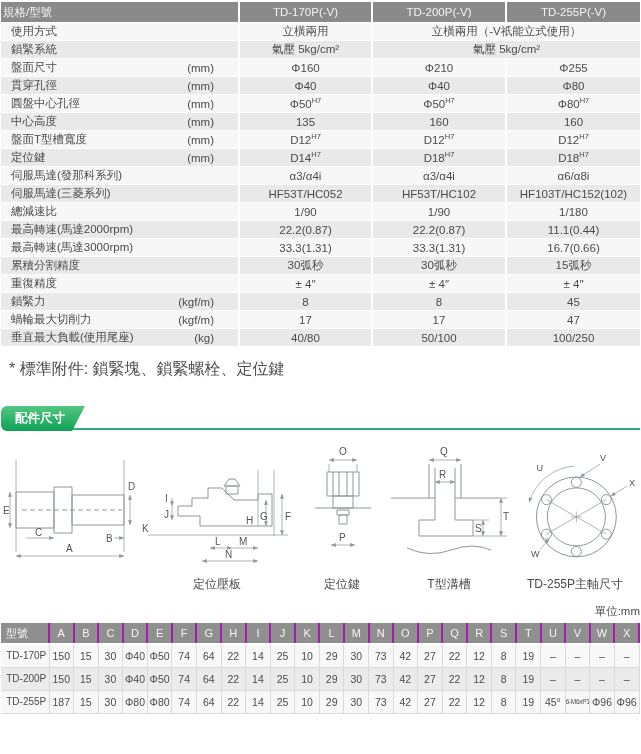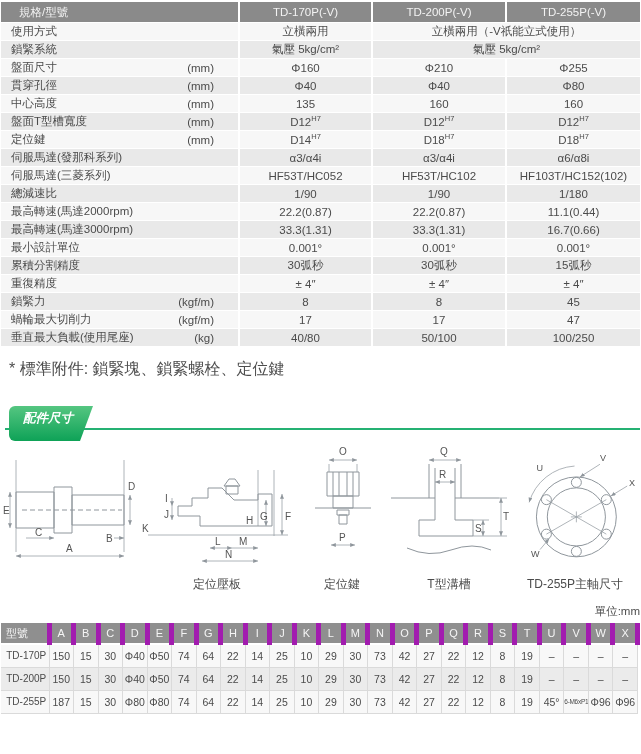--- a/index.html
+++ b/index.html
@@ -14,67 +14,66 @@
   
   table.spec { width: 639px; border-collapse: separate; border-spacing: 0; table-layout: fixed; }
   table.spec col.c0 { width: 239px; }
   table.spec col.c1 { width: 133px; }
   table.spec col.c2 { width: 134px; }
   table.spec col.c3 { width: 133px; }
   table.spec th {
     background:#8a8a8a; color:#f3f3f3; font-weight:normal; font-size:11.5px;
     height:20px; text-align:center; border-right:2px solid #fff;
   }
-  table.spec th.lbl { text-align:left; padding-left:18px; }
+  table.spec th.lbl { text-align:left; padding-left:2px; }
   table.spec th:last-child { border-right:none; }
   table.spec td {
     height:18px; font-size:11.5px; text-align:center; color:#4b4b4b;
     border-right:2px solid #fff; border-top:1px solid #fff;
     white-space:nowrap; overflow:hidden;
   }
   table.spec td:last-child { border-right:none; }
   table.spec tbody tr:nth-child(odd)  td { background:#f7f7f7; }
   table.spec tbody tr:nth-child(even) td { background:#e9e9e9; }
   td.lblcell .lc { display:flex; justify-content:space-between; align-items:center; padding:0 24px 0 10px; }
   td.lblcell .u { color:#4b4b4b; }
   sup { font-size:7.5px; vertical-align:super; line-height:0; }
 
   
   .note { margin:13px 0 0 8px; font-size:16px; color:#4d4d4d; }
 
   
   .sectionhead { position:relative; margin-top:26px; height:24px; }
   .rule { position:absolute; left:4px; right:0; bottom:0; height:2px; background:#25b173; }
   .badge {
-    position:relative; display:inline-block; margin-left:8px; z-index:1;
-    padding:4px 20px 14px 14px; color:#fff; font-size:12.5px; font-weight:bold;
+    position:relative; display:inline-block; margin-left:0; z-index:1;
+    padding:4px 20px 4px 14px; color:#fff; font-size:12.5px; font-weight:bold;
     background:linear-gradient(180deg,#55c681,#0ea257);
     border-radius:6px 0 0 6px;
     clip-path:polygon(0 0,100% 0,calc(100% - 13px) 100%,0 100%);
-    font-style:italic;
   }
 
   
   .drawings { display:flex; margin-top:10px; align-items:flex-end; }
   figure { display:flex; flex-direction:column; align-items:center; justify-content:flex-end; }
   figcaption { font-size:12px; color:#4b4b4b; margin-top:4px; height:16px; white-space:nowrap; }
   .dwg line, .dwg path, .dwg rect, .dwg circle { vector-effect:non-scaling-stroke; }
   .outline { stroke:#8f969c; fill:none; stroke-width:1; }
   .dim { stroke:#9aa1a7; fill:none; stroke-width:0.8; }
   .dimtxt { fill:#555; font-size:10px; font-family:"Liberation Sans","DejaVu Sans",sans-serif; }
 
   
   .unitnote { margin:12px 0 4px 3px; font-size:11.5px; color:#4d4d4d;text-align:right; }
 
   
   table.dims { width:639px; border-collapse:collapse; table-layout:fixed; }
   table.dims col.m { width:48px; }
   table.dims th {
     background:#8f8f8f; color:#f5f5f5; font-weight:normal; font-size:11px; height:21px;
-    border-right:5px solid #a21caf; border-bottom:2px solid #fff; text-align:center;
+    border-right:2px solid #a21caf; border-bottom:2px solid #fff; text-align:center;
   }
   table.dims th.m { text-align:left; padding-left:5px; }
   table.dims td {
     font-size:10.5px; text-align:center; height:23px; color:#4b4b4b;
     border-right:1px solid #dadada; border-bottom:1px solid #dadada;
     white-space:nowrap; overflow:hidden;
   }
   table.dims td.m { text-align:center; padding-left:3px; font-size:10px; }
   table.dims tbody tr:nth-child(odd)  td { background:#f8f8f8; }
   table.dims tbody tr:nth-child(even) td { background:#ebebeb; }
@@ -150,20 +149,31 @@
               <span class="u">(mm)</span>
             </div>
           </td>
           <td>Φ40</td>
           <td>Φ40</td>
           <td>Φ80</td>
         </tr>
         <tr>
           <td class="lblcell">
             <div class="lc">
+              <span>圓盤中心孔徑</span>
+              <span class="u">(mm)</span>
+            </div>
+          </td>
+          <td>Φ50<sup>H7</sup></td>
+          <td>Φ50<sup>H7</sup></td>
+          <td>Φ80<sup>H7</sup></td>
+        </tr>
+        <tr>
+          <td class="lblcell">
+            <div class="lc">
               <span>中心高度</span>
               <span class="u">(mm)</span>
             </div>
           </td>
           <td>135</td>
           <td>160</td>
           <td>160</td>
         </tr>
         <tr>
           <td class="lblcell">
@@ -234,31 +244,20 @@
         <tr>
           <td class="lblcell">
             <div class="lc">
               <span>最高轉速(馬達3000rpm)</span>
               <span class="u"></span>
             </div>
           </td>
           <td>33.3(1.31)</td>
           <td>33.3(1.31)</td>
           <td>16.7(0.66)</td>
-        </tr>
-        <tr>
-          <td class="lblcell">
-            <div class="lc">
-              <span>最小設計單位</span>
-              <span class="u"></span>
-            </div>
-          </td>
-          <td>0.001°</td>
-          <td>0.001°</td>
-          <td>0.001°</td>
         </tr>
         <tr>
           <td class="lblcell">
             <div class="lc">
               <span>累積分割精度</span>
               <span class="u"></span>
             </div>
           </td>
           <td>30弧秒</td>
           <td>30弧秒</td>

